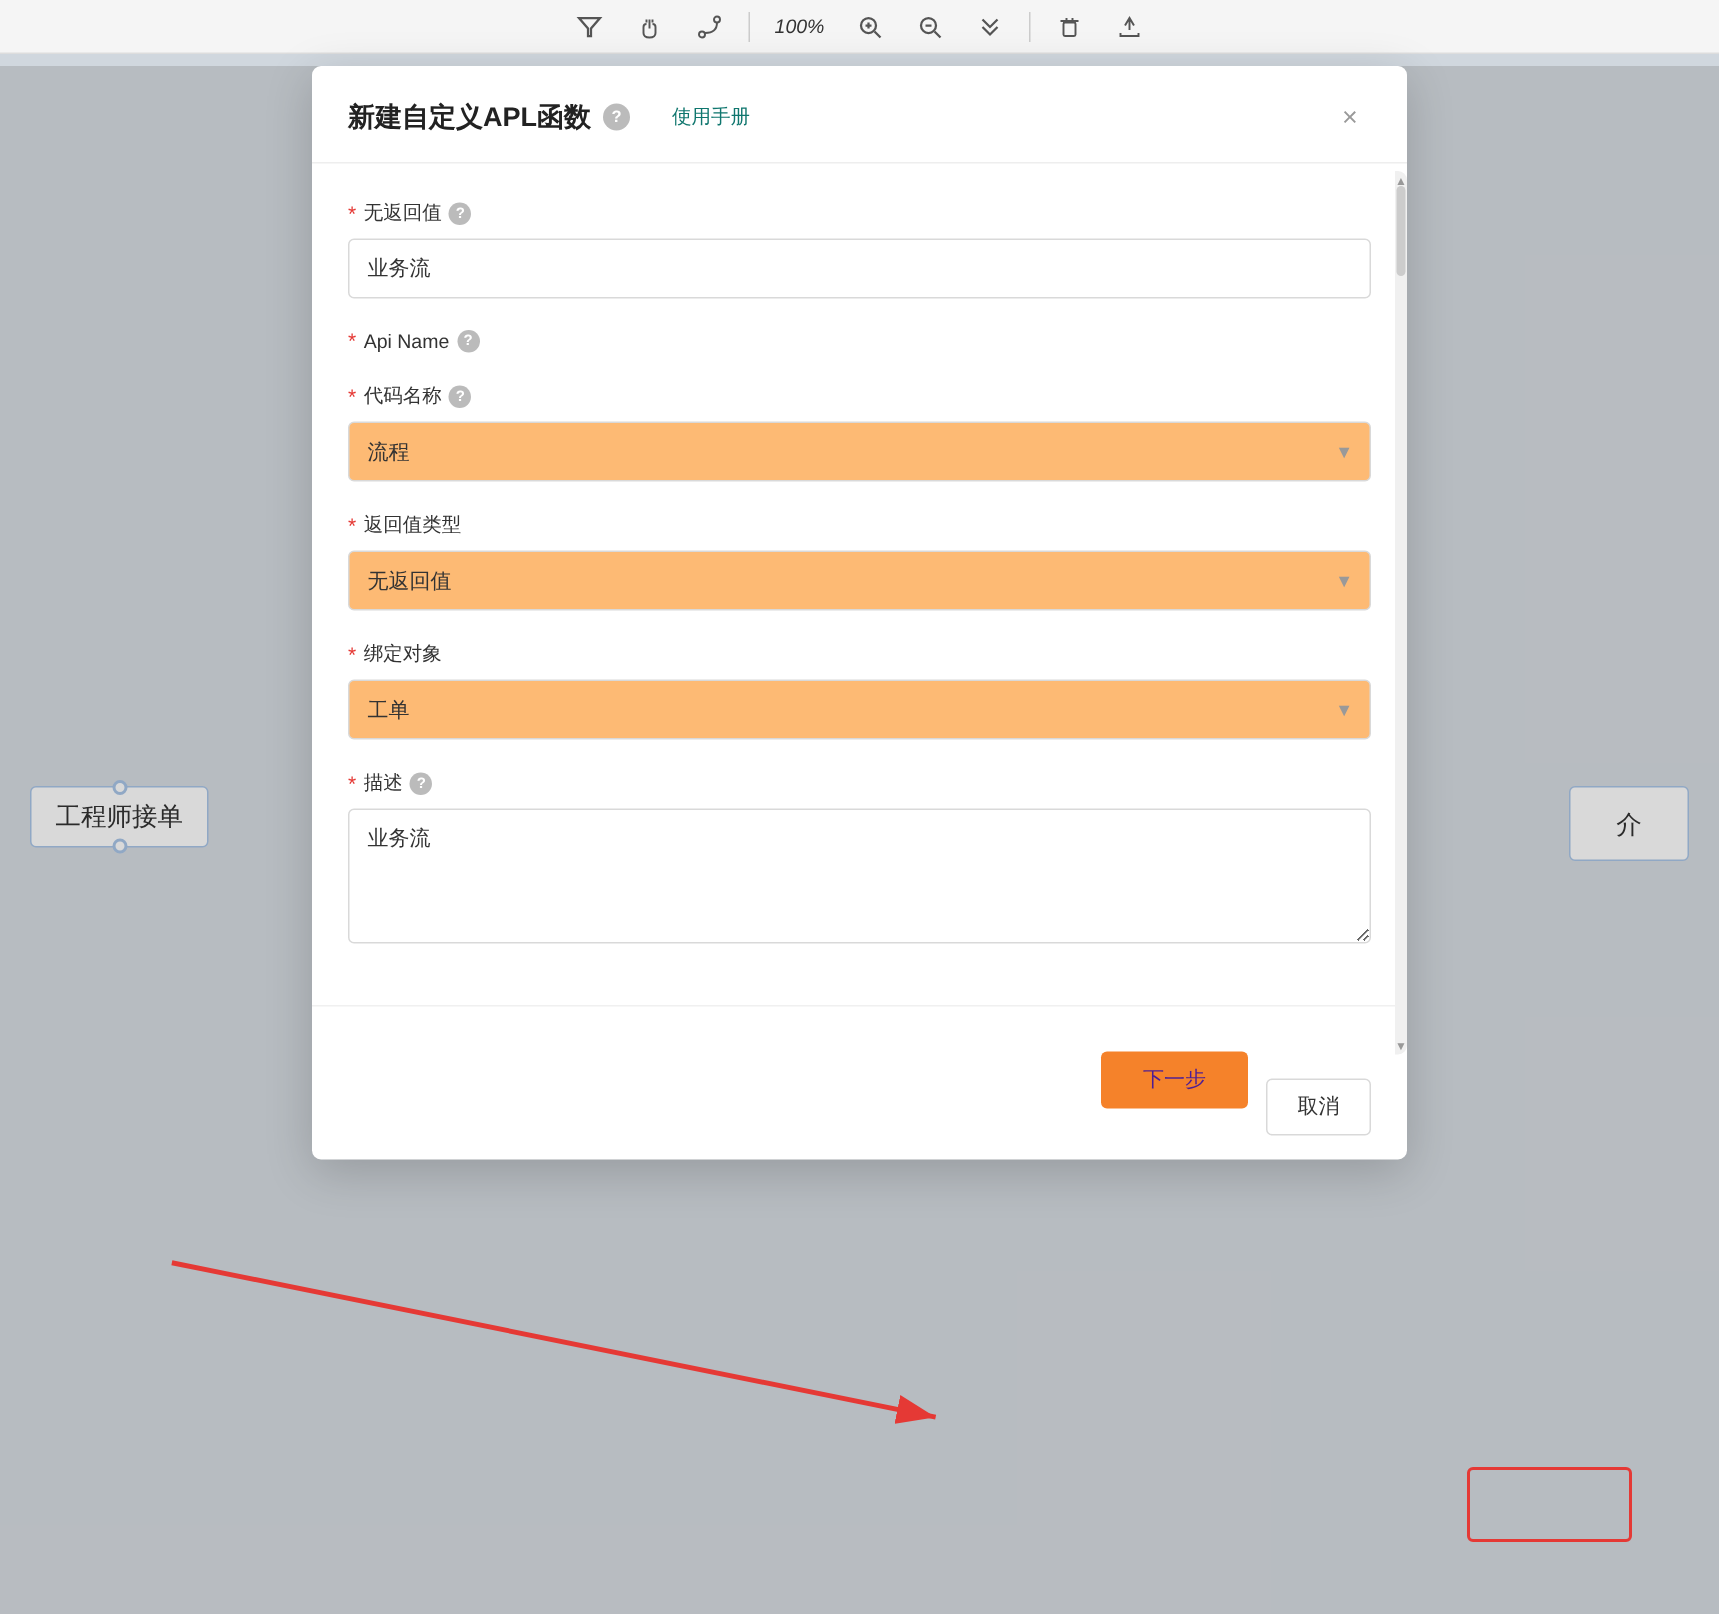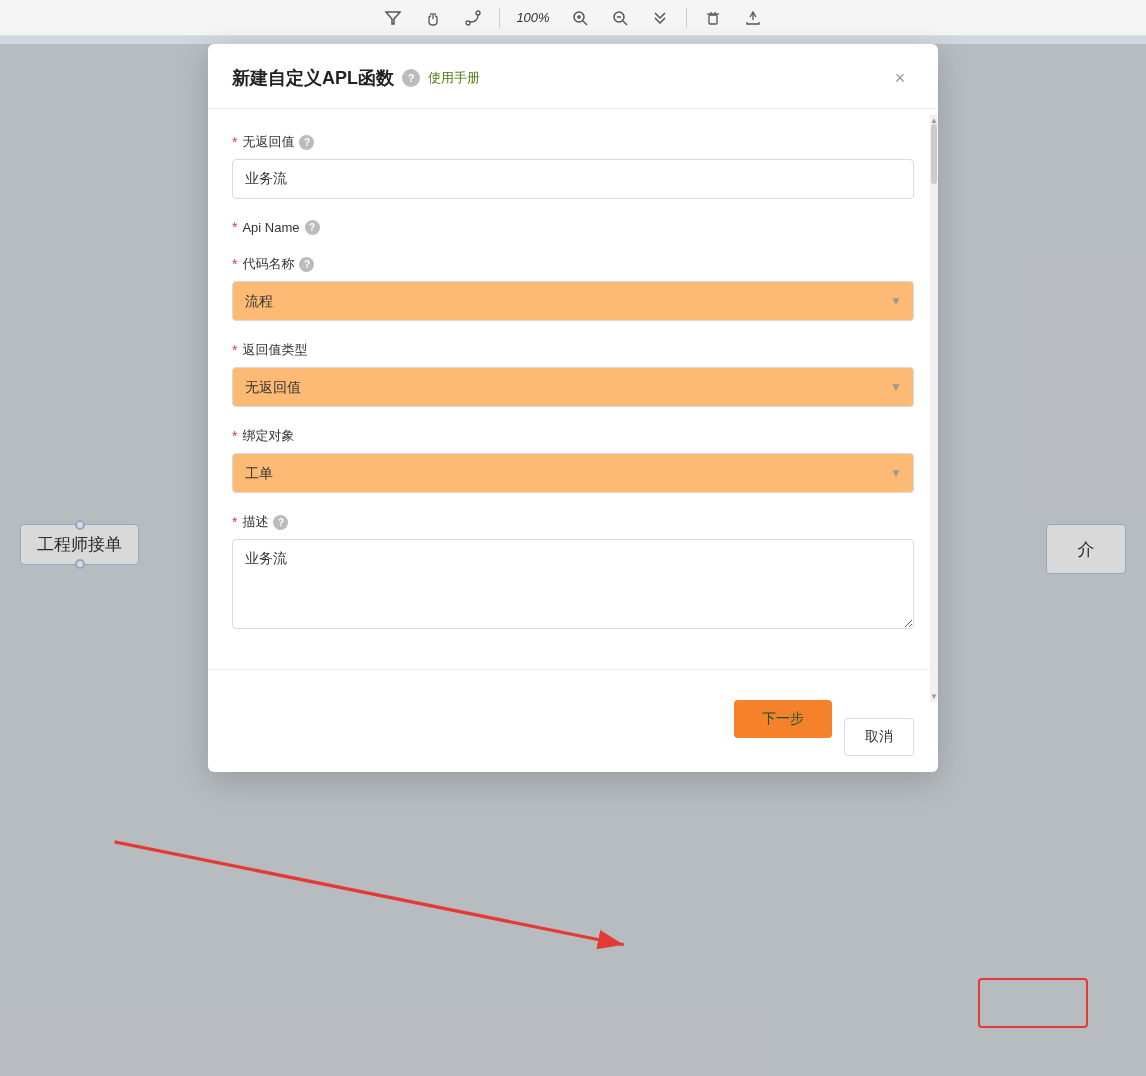--- a/index.html
+++ b/index.html
@@ -140,23 +140,24 @@
       align-items: center;
       justify-content: center;
       color: white;
       font-size: 11px;
       font-weight: bold;
       cursor: pointer;
       flex-shrink: 0;
     }
     .dialog-manual-link {
       font-size: 13px;
-      color: #4d7c0f;
+      color: #0f766e;
       cursor: pointer;
       text-decoration: none;
+      margin-left: 20px;
     }
     .dialog-close {
       margin-left: auto;
       width: 28px;
       height: 28px;
       display: flex;
       align-items: center;
       justify-content: center;
       cursor: pointer;
       color: #999;
@@ -291,21 +292,21 @@
       padding: 12px 24px 16px;
       display: flex;
       align-items: center;
       justify-content: flex-end;
       gap: 12px;
       border-top: 1px solid #f0f0f0;
     }
 
     .btn-next {
       background: #f5822a;
-      color: #14532d;
+      color: #4c1d95;
       border: none;
       border-radius: 4px;
       padding: 0 28px;
       height: 38px;
       font-size: 14px;
       cursor: pointer;
       font-family: inherit;
     }
 
     .btn-cancel {

